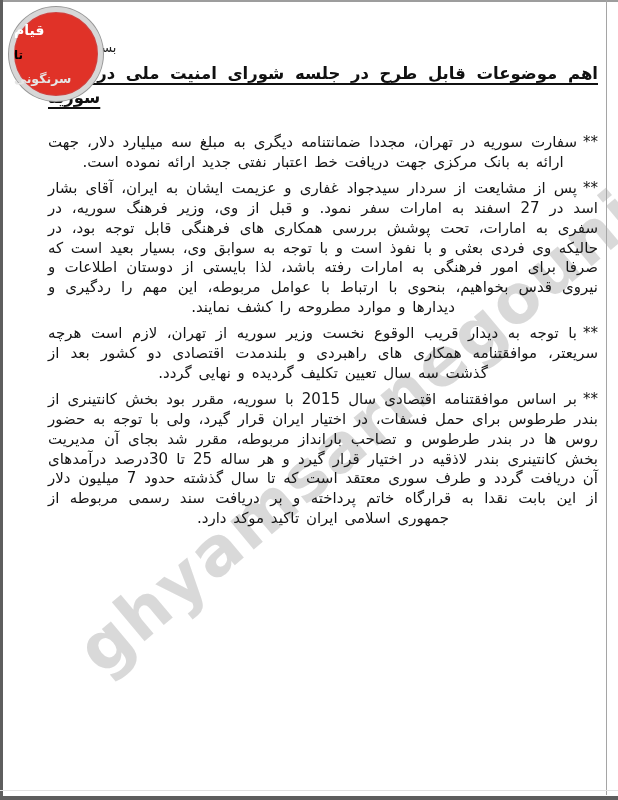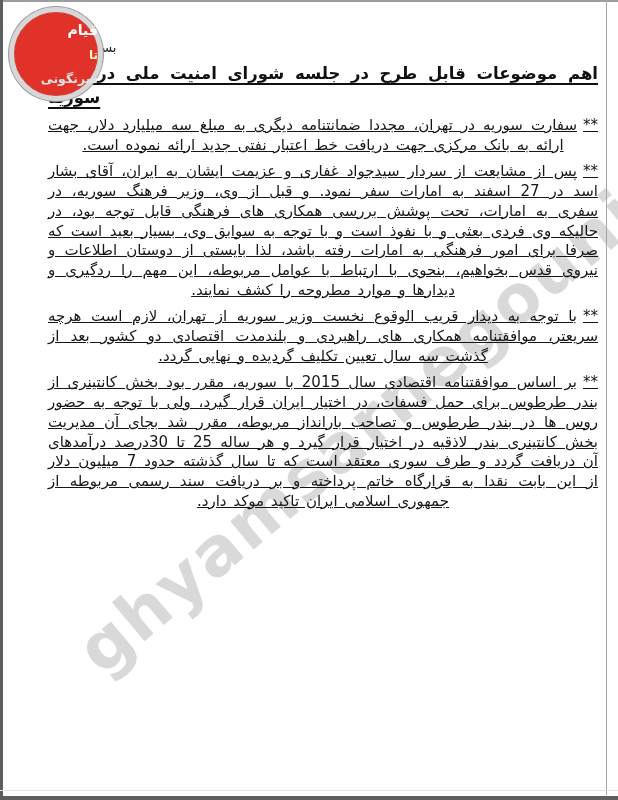--- a/index.html
+++ b/index.html
@@ -24,27 +24,27 @@
   .stamp {
     position: absolute;
     left: 9px; top: 7px;
     width: 84px; height: 84px;
     border-radius: 50%;
     background: #e03228;
     border: 5px solid #d7d7d7;
     box-shadow: 0 0 0 1px #979797, inset 0 0 0 1px #c44;
     display: flex;
     flex-direction: column;
-    align-items: flex-start;
+    align-items: flex-end;
     justify-content: space-evenly;
     z-index: 4;
     direction: rtl;
   }
   .stamp .s1 { color:#fff; font-weight:bold; font-size:14px; line-height:14px; }
-  .stamp .s2 { color:#fef9c3; font-weight:bold; font-size:12px; line-height:12px; }
+  .stamp .s2 { color:#000000; font-weight:bold; font-size:12px; line-height:12px; }
   .stamp .s3 { color:#e5e5e5; font-weight:bold; font-size:12.5px; line-height:13px; letter-spacing:1px; }
 
   
   .watermark {
     position: absolute;
     left: 10px; top: 408px;
     width: 660px;
     text-align: center;
     transform: rotate(-40deg);
     transform-origin: center;
@@ -82,21 +82,21 @@
     text-decoration-thickness: 1.5px;
     text-underline-offset: 4px;
   }
   .doc-title .t2 {
     text-align: left;
     letter-spacing: 1px;
     text-decoration: underline;
     text-decoration-thickness: 1.5px;
     text-underline-offset: 4px;
   }
-  .body-text { margin-top: 6px; text-decoration: underline; }
+  .body-text { margin-top: 23px; }
   .para {
     margin: 0 0 7px 0;
     font-size: 15px;
     line-height: 19.7px;
     letter-spacing: 2.5px;
     word-spacing: 2px;
     text-align: justify;
     text-align-last: center;
     color: #161616;
   }

